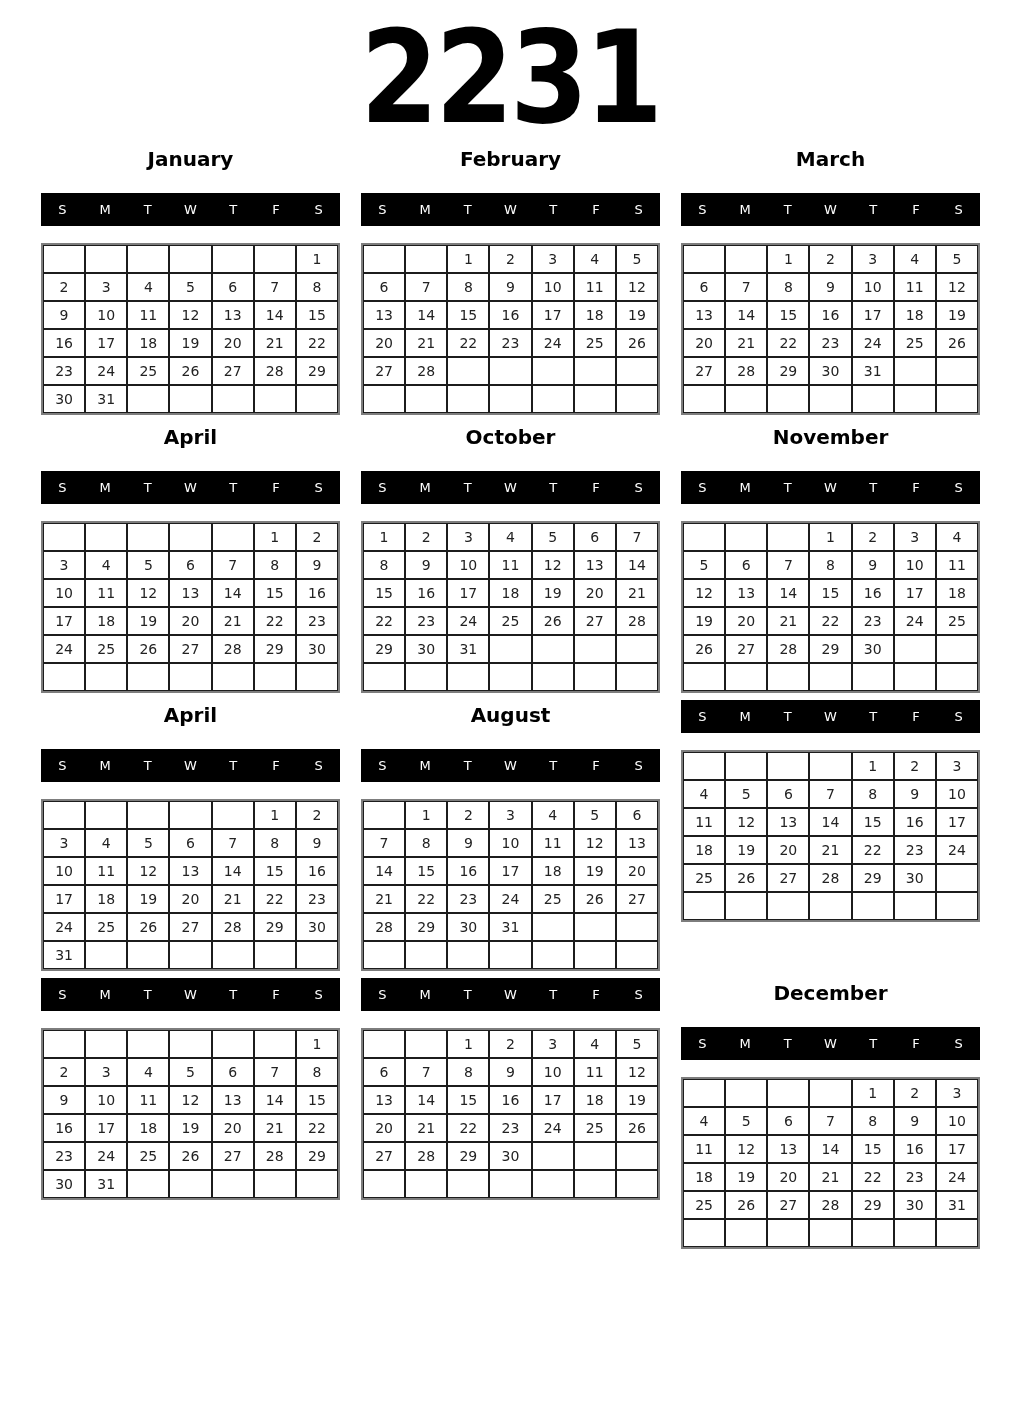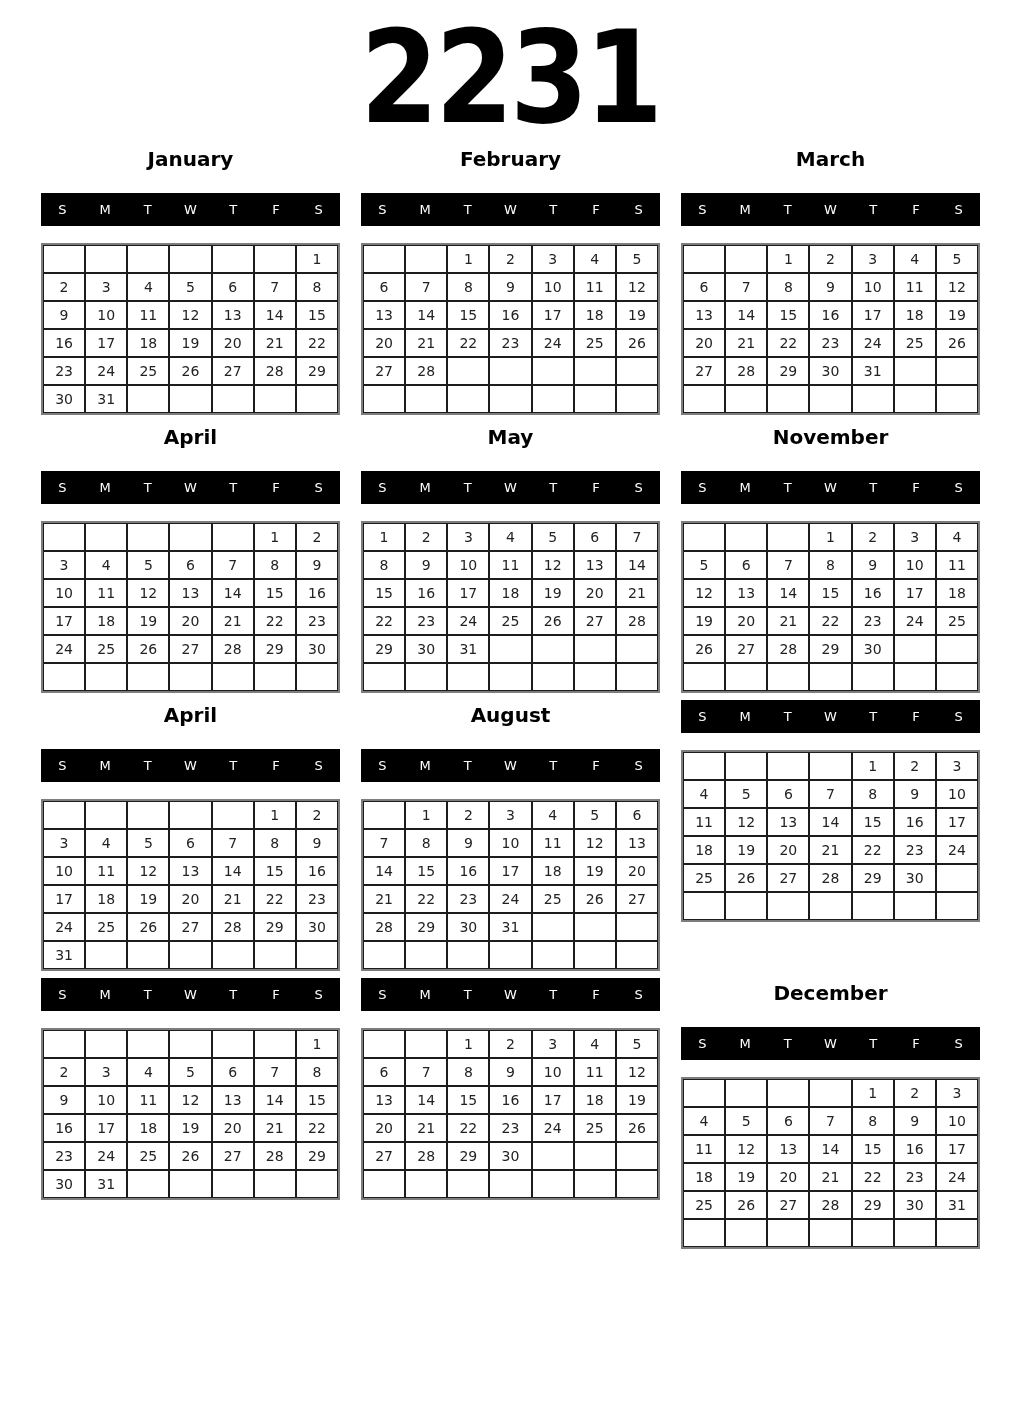--- a/index.html
+++ b/index.html
@@ -304,21 +304,21 @@
           <div class="dcell"></div>
           <div class="dcell"></div>
           <div class="dcell"></div>
           <div class="dcell"></div>
           <div class="dcell"></div>
           <div class="dcell"></div>
         </div>
   </div>
 
   <div class="month">
-    <div class="month-name">May</div>
+    <div class="month-name">October</div>
     <div class="weekday-bar">
           <span class="wd">S</span>
           <span class="wd">M</span>
           <span class="wd">T</span>
           <span class="wd">W</span>
           <span class="wd">T</span>
           <span class="wd">F</span>
           <span class="wd">S</span>
         </div>
     <div class="dgrid">

